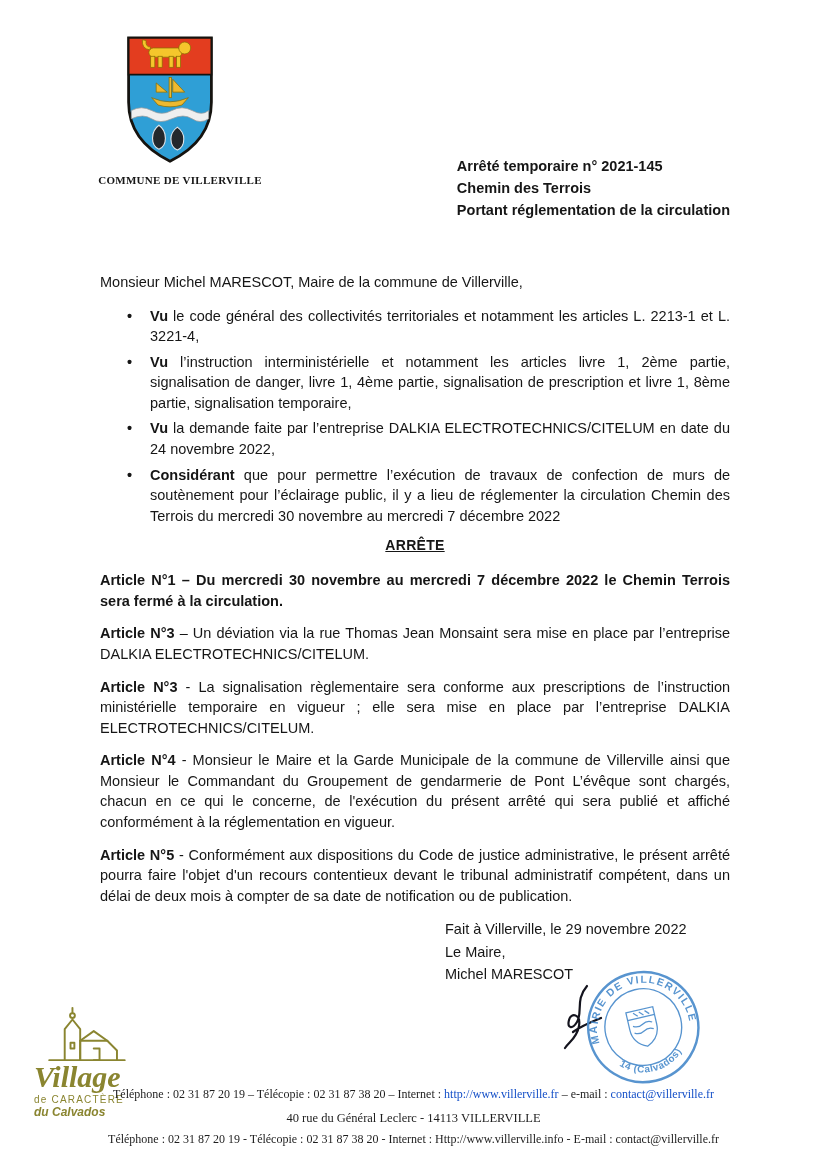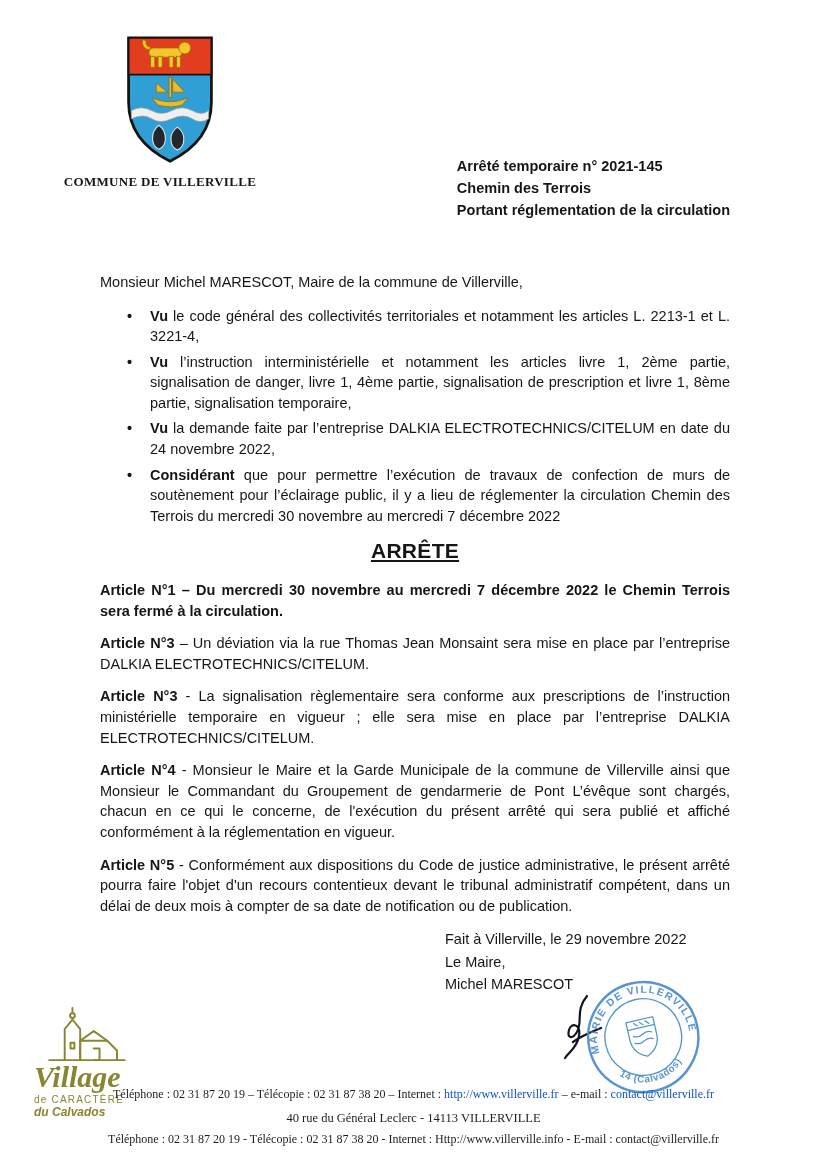--- a/index.html
+++ b/index.html
@@ -1,34 +1,34 @@
 <!DOCTYPE html>
 <html><head>
 <meta charset="utf-8">
 <style>
   html,body{margin:0;padding:0;background:#ffffff;}
   .page{position:relative;width:827px;height:1169px;margin:0 auto;background:#fff;
         font-family:"Liberation Sans",sans-serif;color:#161616;overflow:hidden;}
 
   
   .arms{position:absolute;left:124px;top:33px;}
-  .commune{position:absolute;left:40px;top:174px;width:240px;text-align:center;
-           font-family:"Liberation Serif",serif;font-weight:700;font-size:13px;letter-spacing:.3px;}
+  .commune{position:absolute;left:60px;top:174px;width:240px;text-align:center;
+           font-family:"Liberation Serif",serif;font-weight:700;font-size:11px;letter-spacing:.3px;}
   .head-right{position:absolute;right:97px;top:116px;font-weight:700;
               font-size:14.5px;line-height:1.5;margin-top:40px;}
 
   
   .content{position:absolute;left:100px;top:236px;width:630px;font-size:14.5px;
            line-height:1.42;text-align:justify;margin-top:36px;}
   .intro{margin:0 0 13px 0;}
   .recitals{list-style:none;margin:0 0 6px 0;padding:0 0 0 50px;}
   .recitals li{position:relative;margin-bottom:5px;}
   .recitals li::before{content:"\2022";position:absolute;left:-23px;top:0;font-weight:700;}
   .lead{font-weight:700;}
-  .decree{margin:10px 0 14px 0;text-align:center;font-size:21px;font-weight:700;
+  .decree{margin:10px 0 14px 0;text-align:center;font-size:14px;font-weight:700;
           text-decoration:underline;letter-spacing:.3px;}
   .article{margin:0 0 12px 0;}
   .art-label{font-weight:700;}
   .all-bold{font-weight:700;}
 
   
   .sign-block{position:relative;margin:4px 0 0 345px;text-align:left;line-height:1.55;}
   .squiggle{position:absolute;left:112px;top:64px;}
   .stamp{position:absolute;left:140px;top:50px;transform:rotate(-13deg);opacity:.92;}
 

